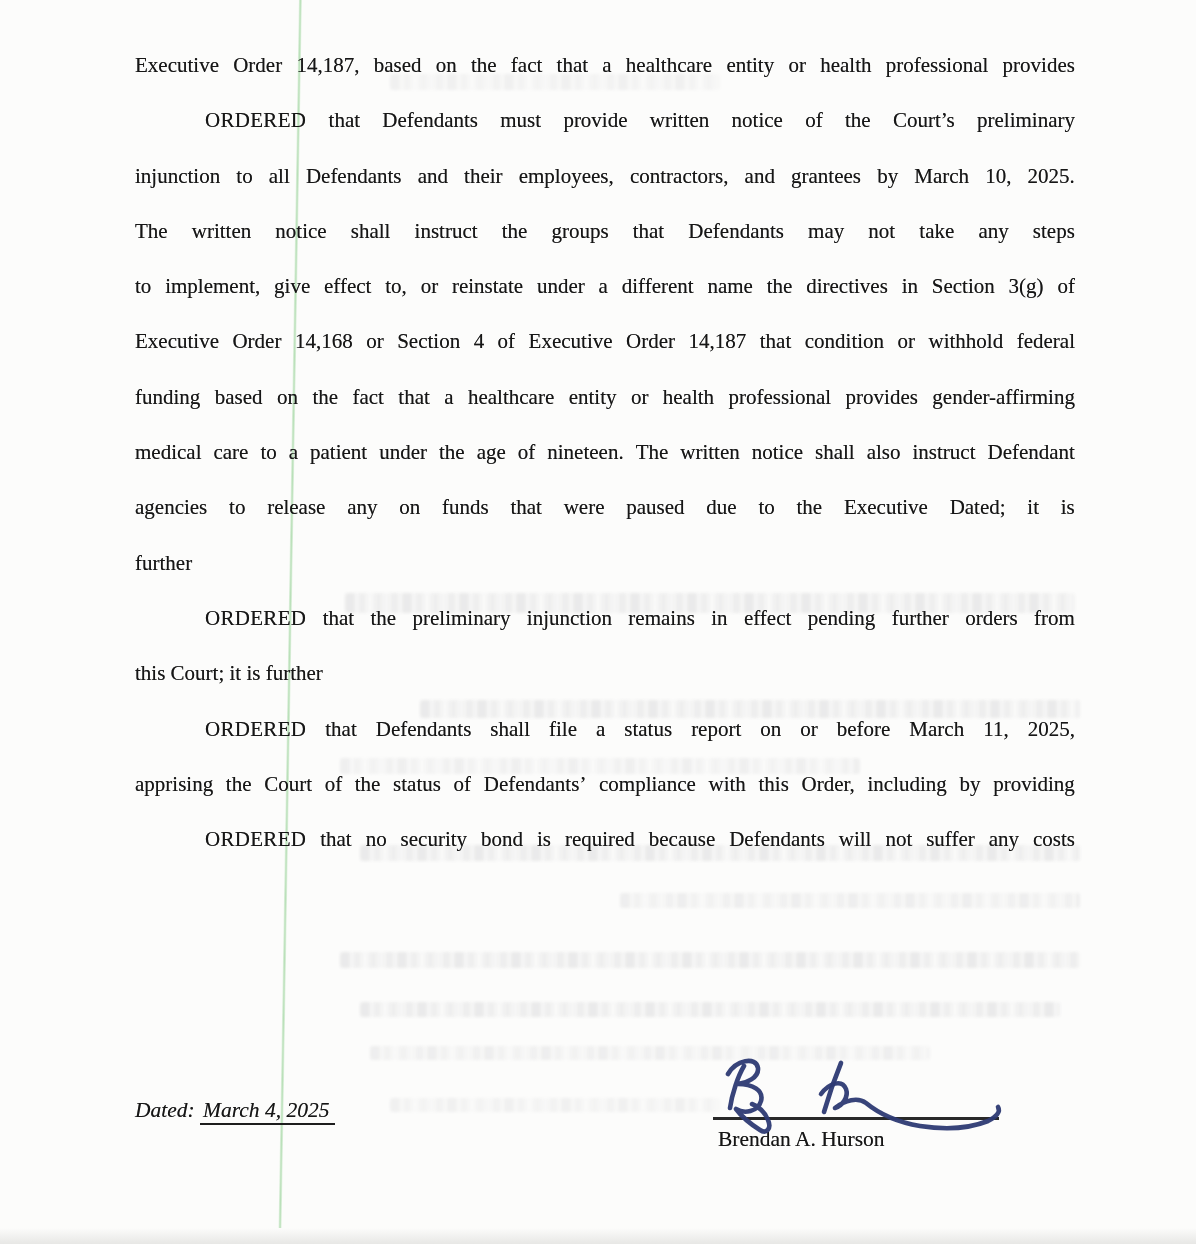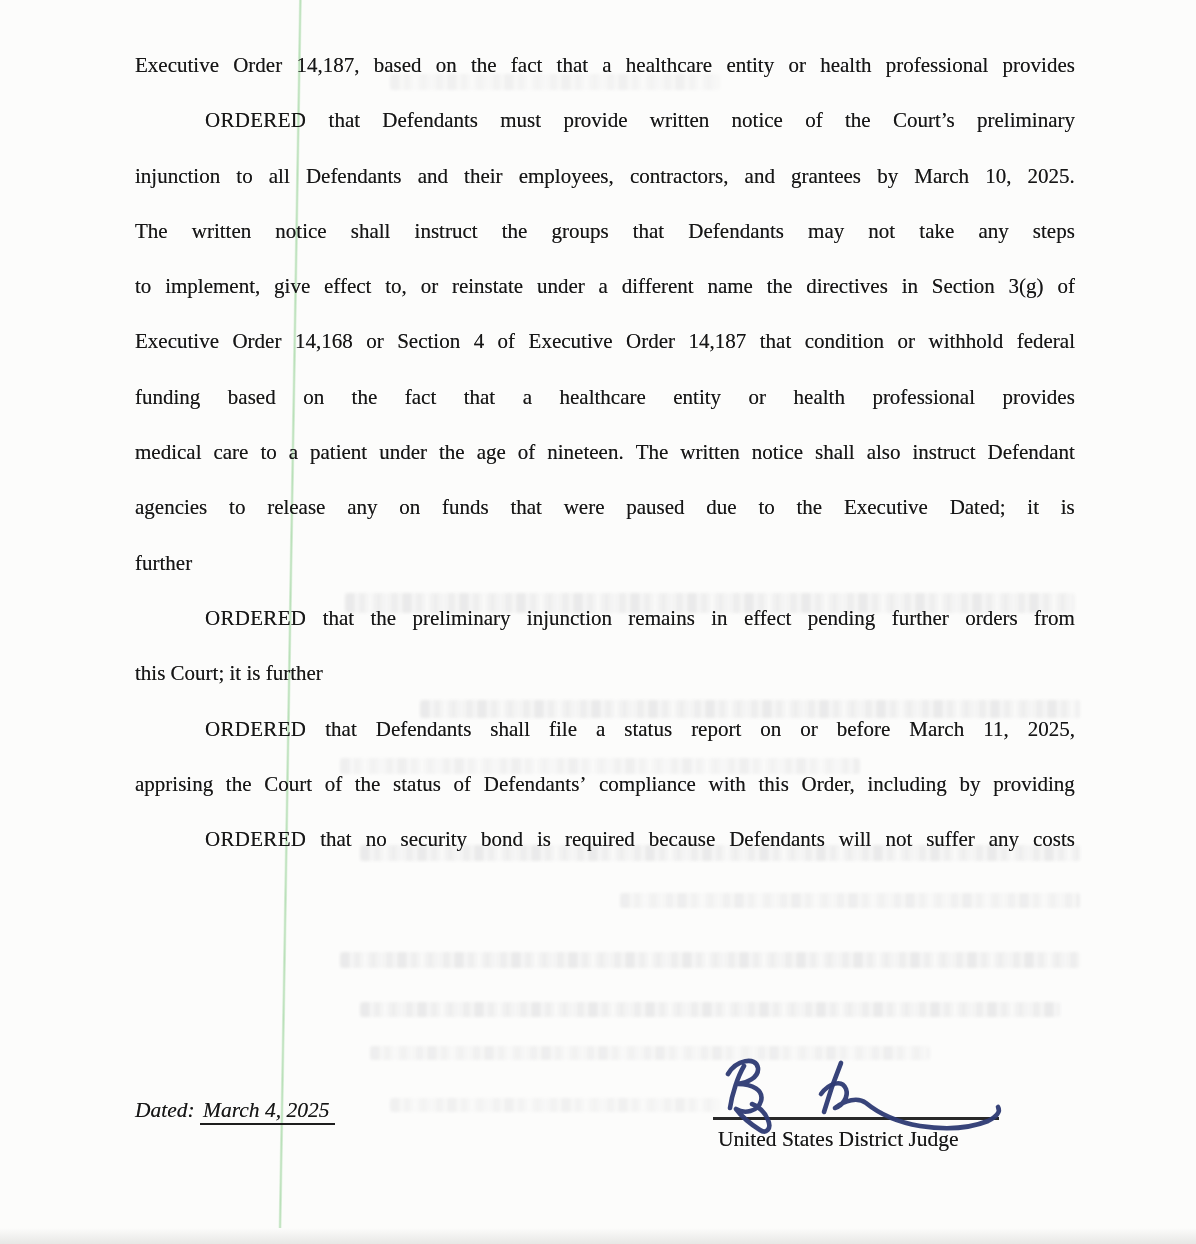--- a/index.html
+++ b/index.html
@@ -199,20 +199,21 @@
         <span>the</span>
         <span>fact</span>
         <span>that</span>
         <span>a</span>
         <span>healthcare</span>
         <span>entity</span>
         <span>or</span>
         <span>health</span>
         <span>professional</span>
         <span>provides</span>
+        <span>gender-affirming</span>
       </div>
       <div class="line j">
         <span>medical</span>
         <span>care</span>
         <span>to</span>
         <span>a</span>
         <span>patient</span>
         <span>under</span>
         <span>the</span>
         <span>age</span>
@@ -308,21 +309,21 @@
         <span>suffer</span>
         <span>any</span>
         <span>costs</span>
       </div>
     </div>
 
   <div class="dated"><span>Dated: </span><span class="date-underlined">March 4, 2025</span></div>
 
   <div class="sig-line"></div>
   <div class="sig-block">
-    <div>United States District Judge</div>
+    <div>Brendan A. Hurson</div>
   </div>
 
   <svg class="sig-svg" viewBox="0 0 310 95" aria-hidden="true">
     <path class="ink" stroke-width="4.6" opacity="0.95" d="M44 16 C38 26 32 44 30 58 M28 24 C36 10 56 6 58 18 C59 28 46 33 38 34 C52 34 64 40 61 51 C58 62 44 64 36 59 C42 67 52 75 60 80 C66 84 72 79 68 70 C65 62 58 56 52 54" stroke="#2d3a73"></path>
     <path class="ink" stroke-width="4.6" opacity="0.95" d="M141 13 C134 30 128 48 124 62" stroke="#2d3a73"></path>
     <path class="ink" stroke-width="4.6" opacity="0.95" d="M121 44 C129 33 142 29 146 39 C149 47 142 56 135 58 C145 50 158 47 166 53 C177 62 196 72 220 76 C246 80 268 79 288 71 C296 67 301 62 298 57" stroke="#2d3a73"></path>
   </svg>
 
   <div class="page-bottom-edge"></div>
 </div>

